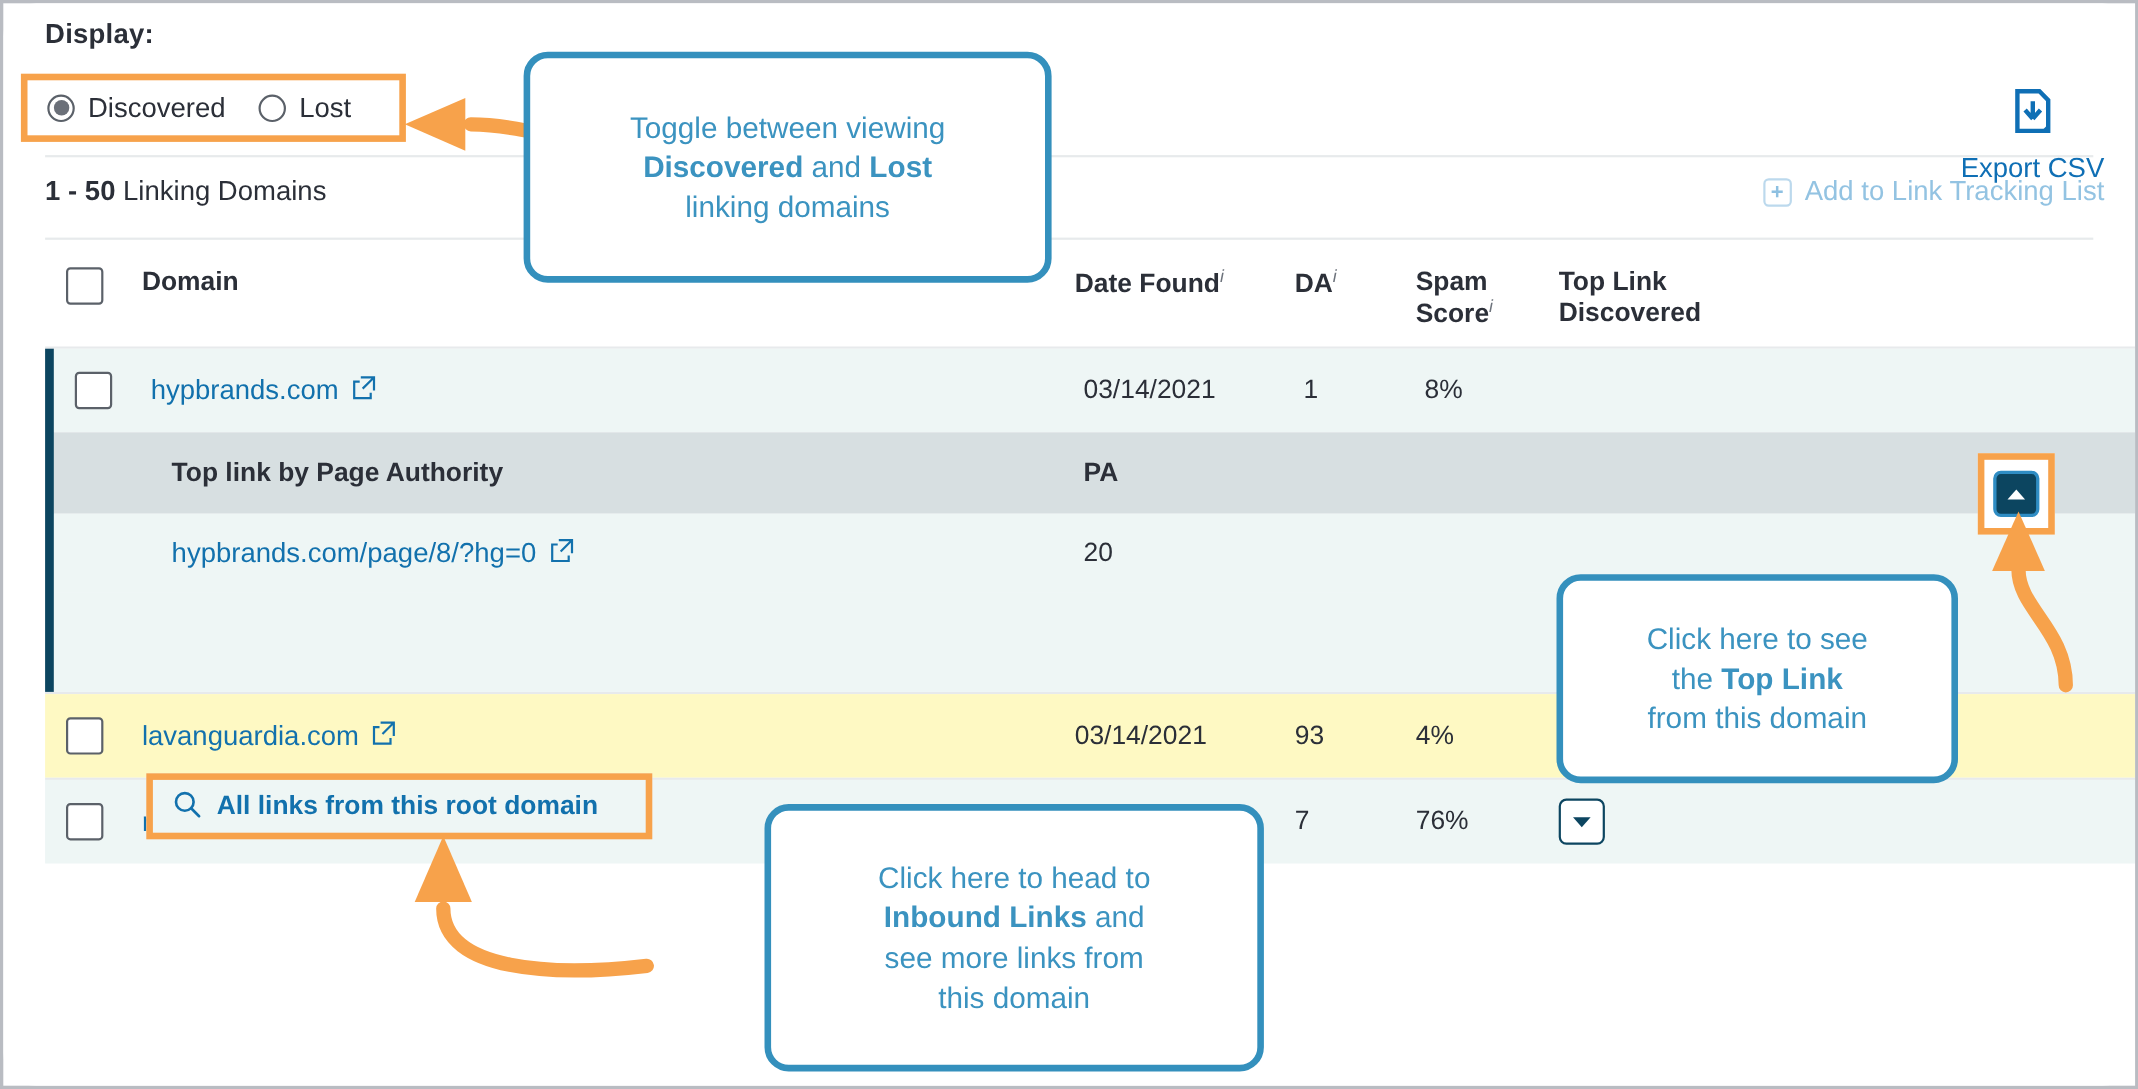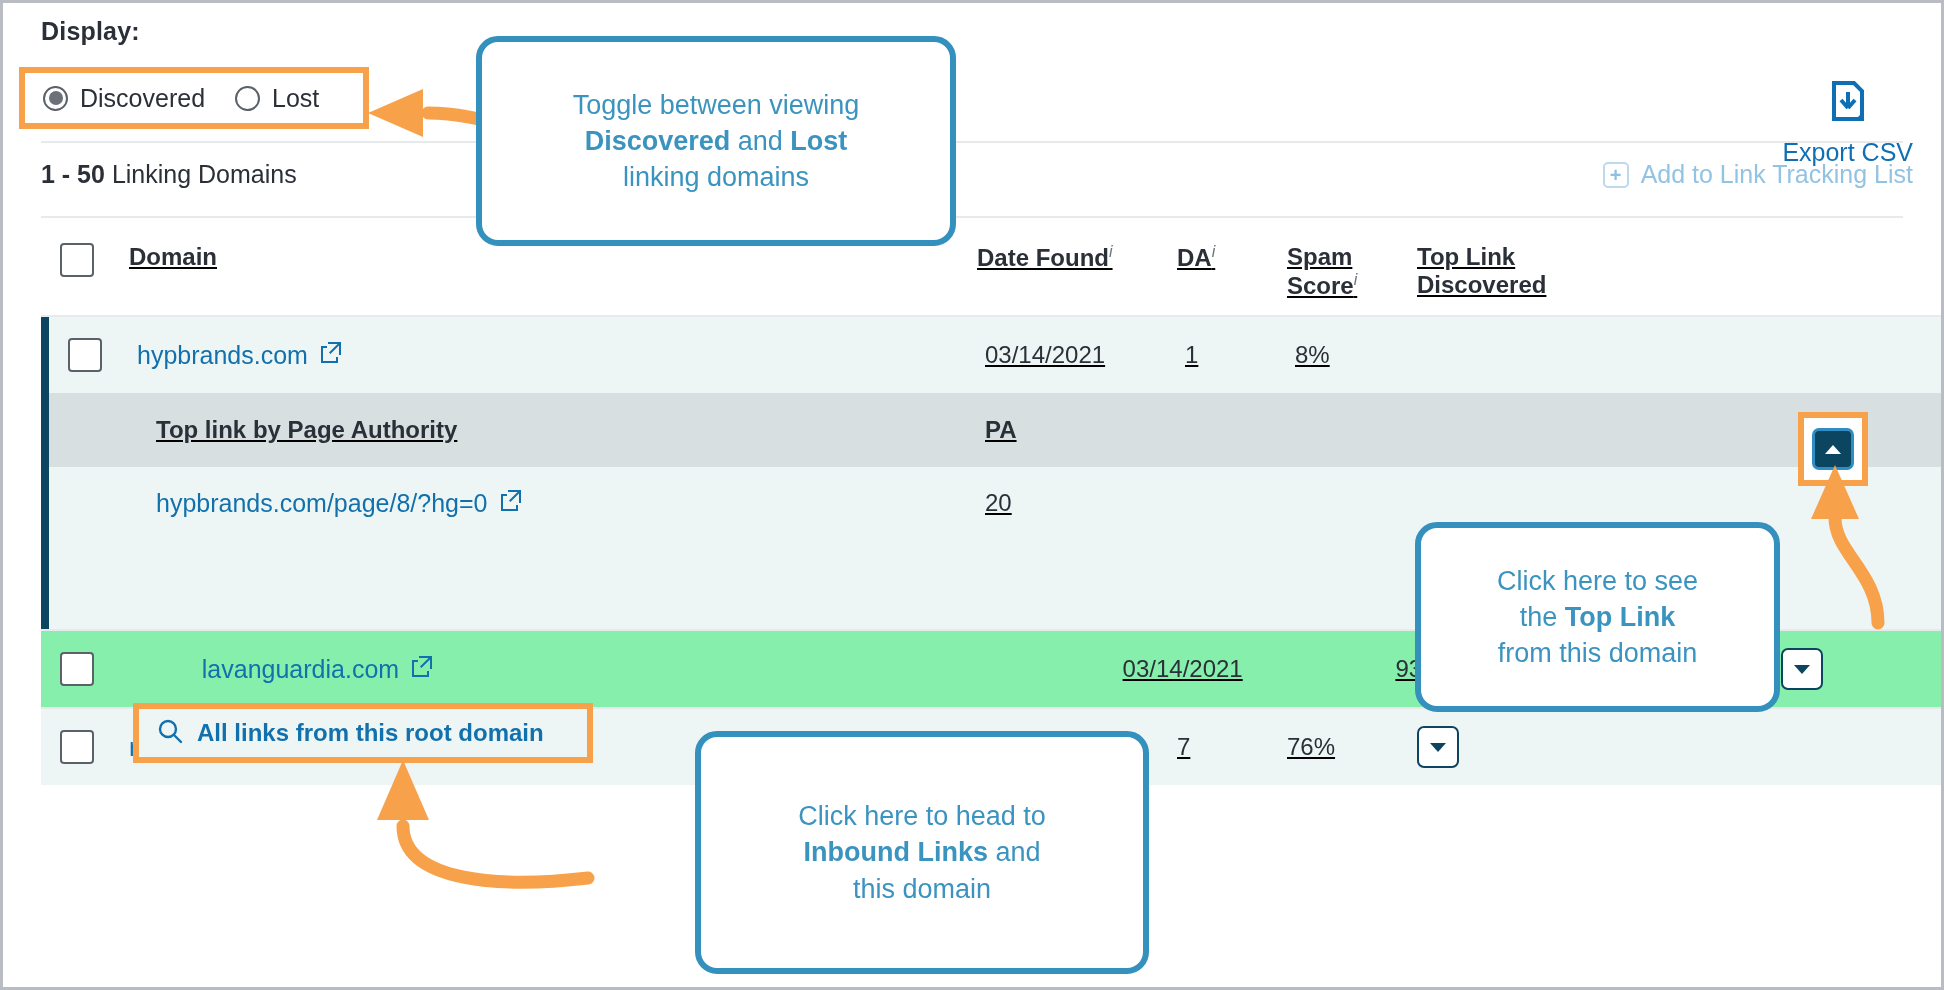--- a/index.html
+++ b/index.html
@@ -76,21 +76,21 @@
     display: flex; align-items: center; gap: 12px;
     color: #93c3e2; font-size: 25px; cursor: pointer;
   }
   .plus-sq {
     width: 26px; height: 26px; border: 2px solid #bcd9ed; border-radius: 5px;
     display: flex; align-items: center; justify-content: center;
     color: #8ec0e1; font-size: 20px; line-height: 1; font-weight: bold;
   }
 
   
-  .table { position: absolute; left: 38px; top: 216px; right: 0px; text-decoration: underline; }
+  .table { position: absolute; left: 38px; top: 216px; right: 0px; }
   .thead {
     display: flex; align-items: flex-start;
     height: 96px; padding-top: 24px;
     color: #2b2f38;
   }
   .col-chk    { width: 88px; flex: none; padding-left: 19px; }
   .col-domain { width: 848px; flex: none; }
   .col-date   { width: 200px; flex: none; }
   .col-da     { width: 110px; flex: none; }
   .col-spam   { width: 130px; flex: none; }
@@ -105,21 +105,21 @@
   }
 
   .rowgroup { position: relative; }
   .rowgroup.expanded { border-left: 8px solid #0c4560; }
   .row {
     display: flex; align-items: center;
     min-height: 76px;
     font-size: 24px; color: #2b2f38;
   }
   .row.alt   { background: #eef6f5; }
-  .row.white { background: #86efac; justify-content: space-between; }
+  .row.white { background: #fef9c3; }
   .row.sub-head { background: #d7dfe1; min-height: 74px; font-weight: bold; }
   .row.sub-link { background: #eef6f5; min-height: 72px; }
   .row.sub-all  { background: #eef6f5; min-height: 90px; }
   .rowsep { height: 2px; background: #e7eaec; }
 
   .dom-link {
     color: #1271ad; font-size: 25px; text-decoration: none;
     display: inline-flex; align-items: center; gap: 11px; cursor: pointer;
   }
   .sub-indent { padding-left: 19px; }
@@ -379,38 +379,39 @@
   <svg class="arrow" style="left:1760px; top:420px; width:140px; height:230px;">
     <path d="M115,200 C115,150 72,130 72,95" stroke="#f7a24b" stroke-width="13" fill="none" stroke-linecap="round"></path>
     <path d="M72,42 L96,96 L48,96 Z" fill="#f7a24b"></path>
   </svg>
 
   <svg class="arrow" style="left:370px; top:745px; width:260px; height:150px;">
     <path d="M215,130 C130,140 30,135 30,78" stroke="#f7a24b" stroke-width="13" fill="none" stroke-linecap="round"></path>
     <path d="M30,12 L56,72 L4,72 Z" fill="#f7a24b"></path>
   </svg>
 
-  <div class="callout" style="left:473px; top:33px; width:480px; height:210px;">
+  <div class="callout" style="left:473px; top:44px; width:480px; height:210px;">
     <div>
           <div><span>Toggle between viewing</span></div>
           <div><b>Discovered</b><span> and </span><b>Lost</b></div>
           <div><span>linking domains</span></div>
         </div>
   </div>
 
   <div class="callout" style="left:1412px; top:519px; width:365px; height:190px;">
     <div>
           <div><span>Click here to see</span></div>
           <div><span>the </span><b>Top Link</b></div>
           <div><span>from this domain</span></div>
         </div>
   </div>
 
   <div class="callout" style="left:692px; top:728px; width:454px; height:243px;">
     <div>
           <div><span>Click here to head to</span></div>
           <div><b>Inbound Links</b><span> and</span></div>
+          <div><span>see more links from</span></div>
           <div><span>this domain</span></div>
         </div>
   </div>
 
  </div>
 </div>
 
 </body></html>

